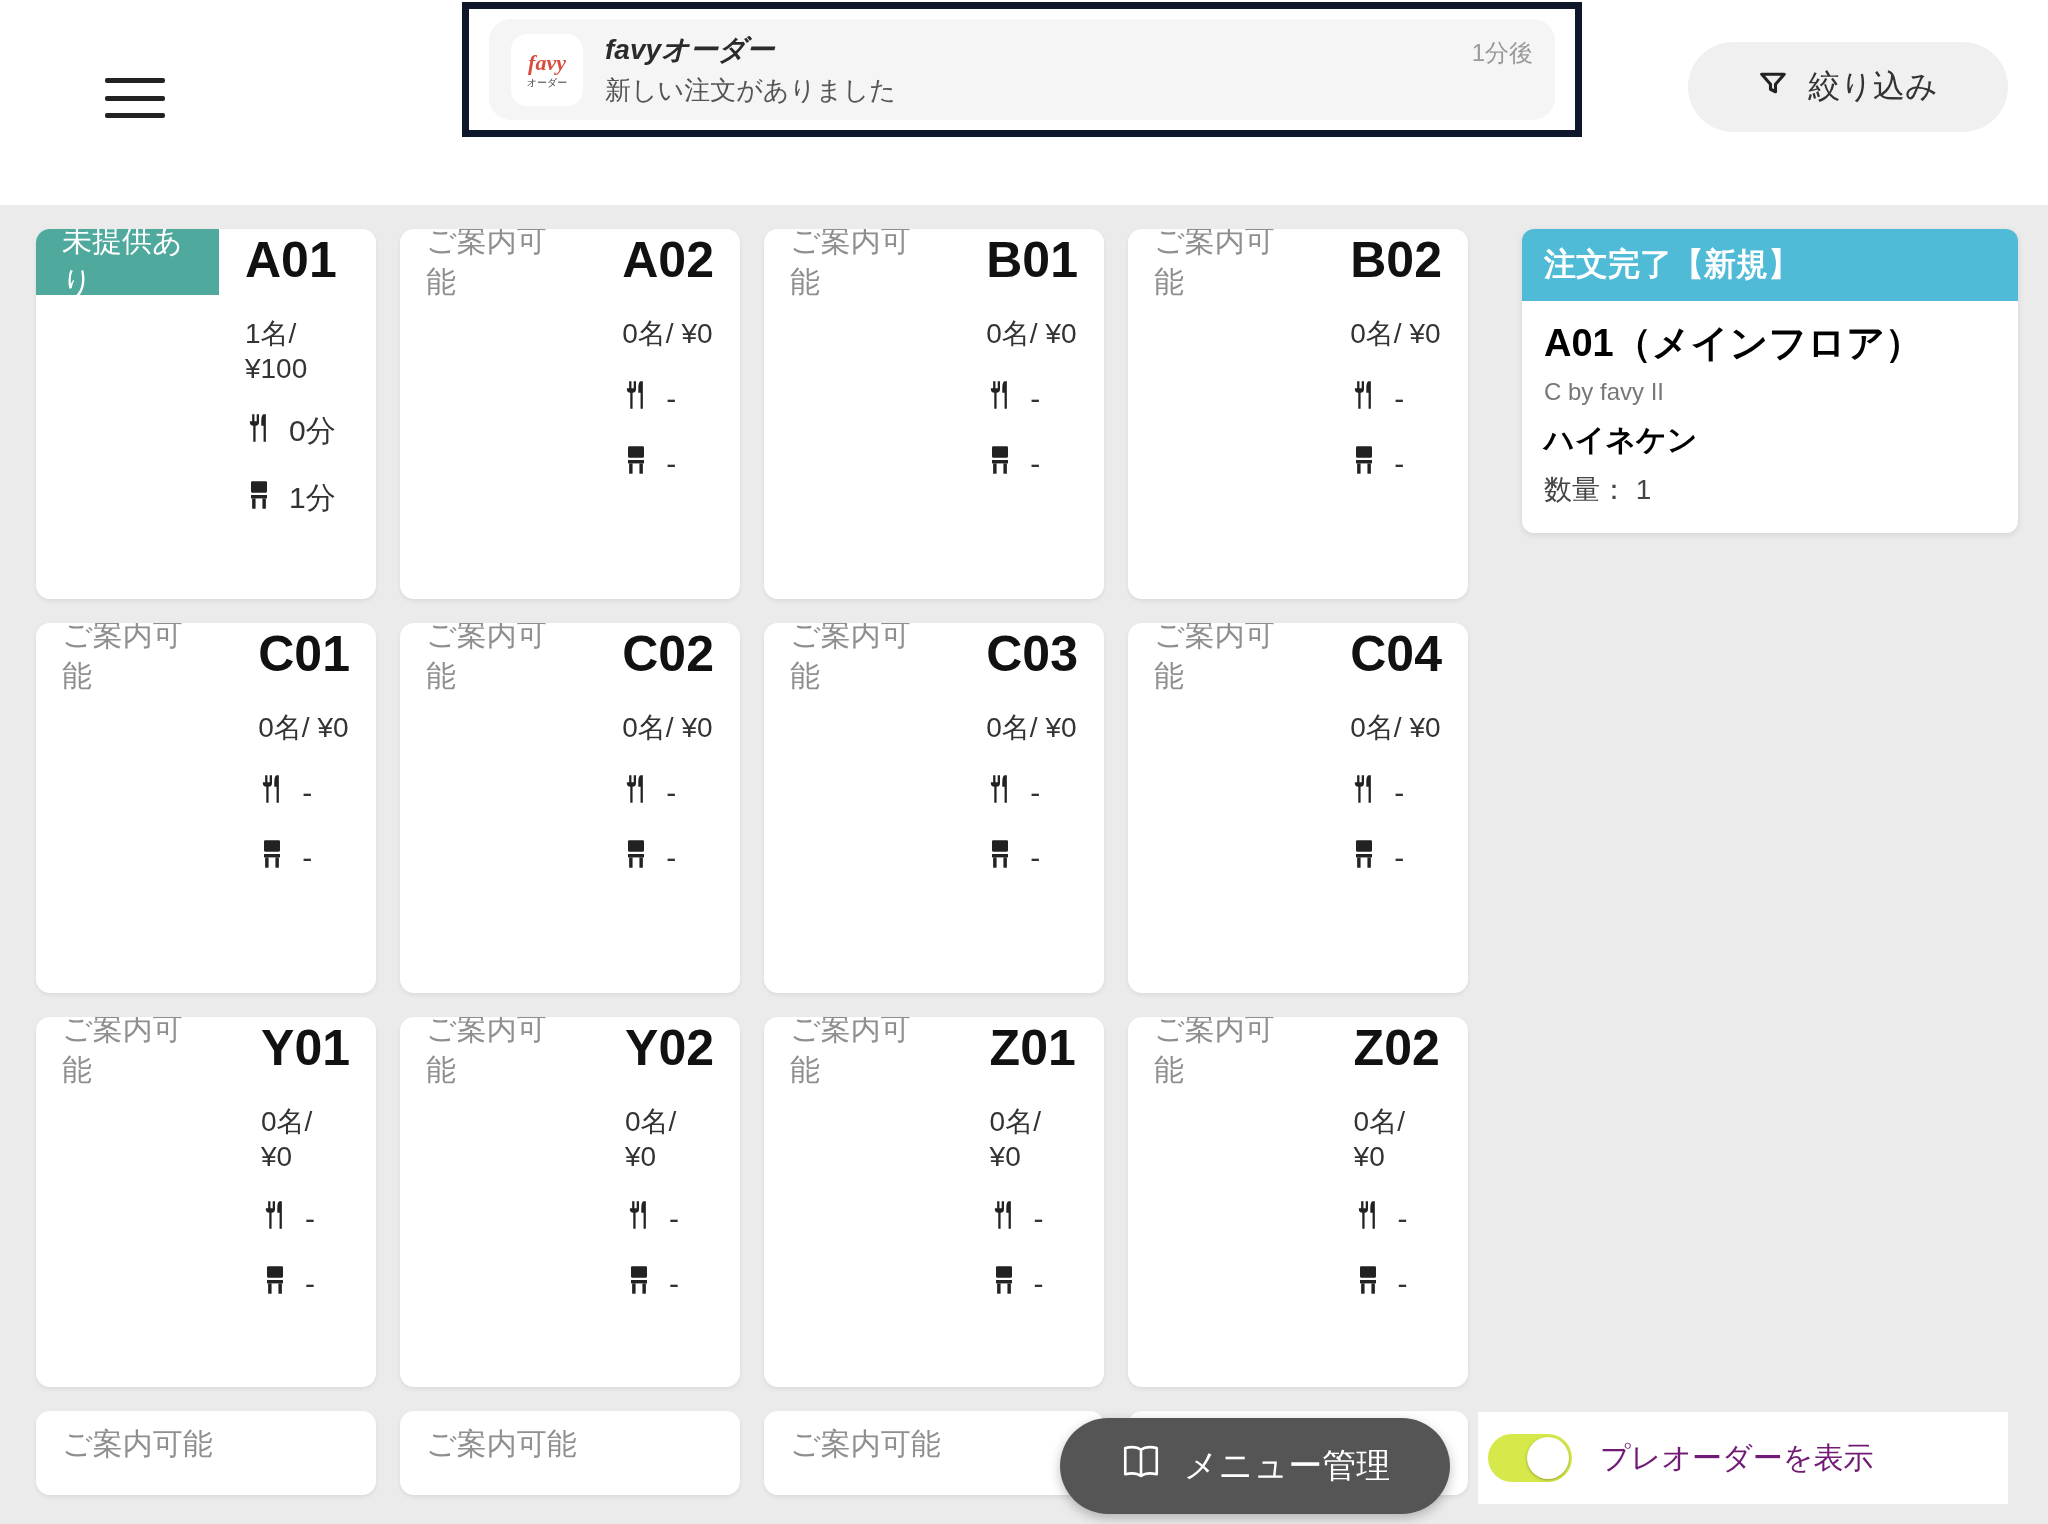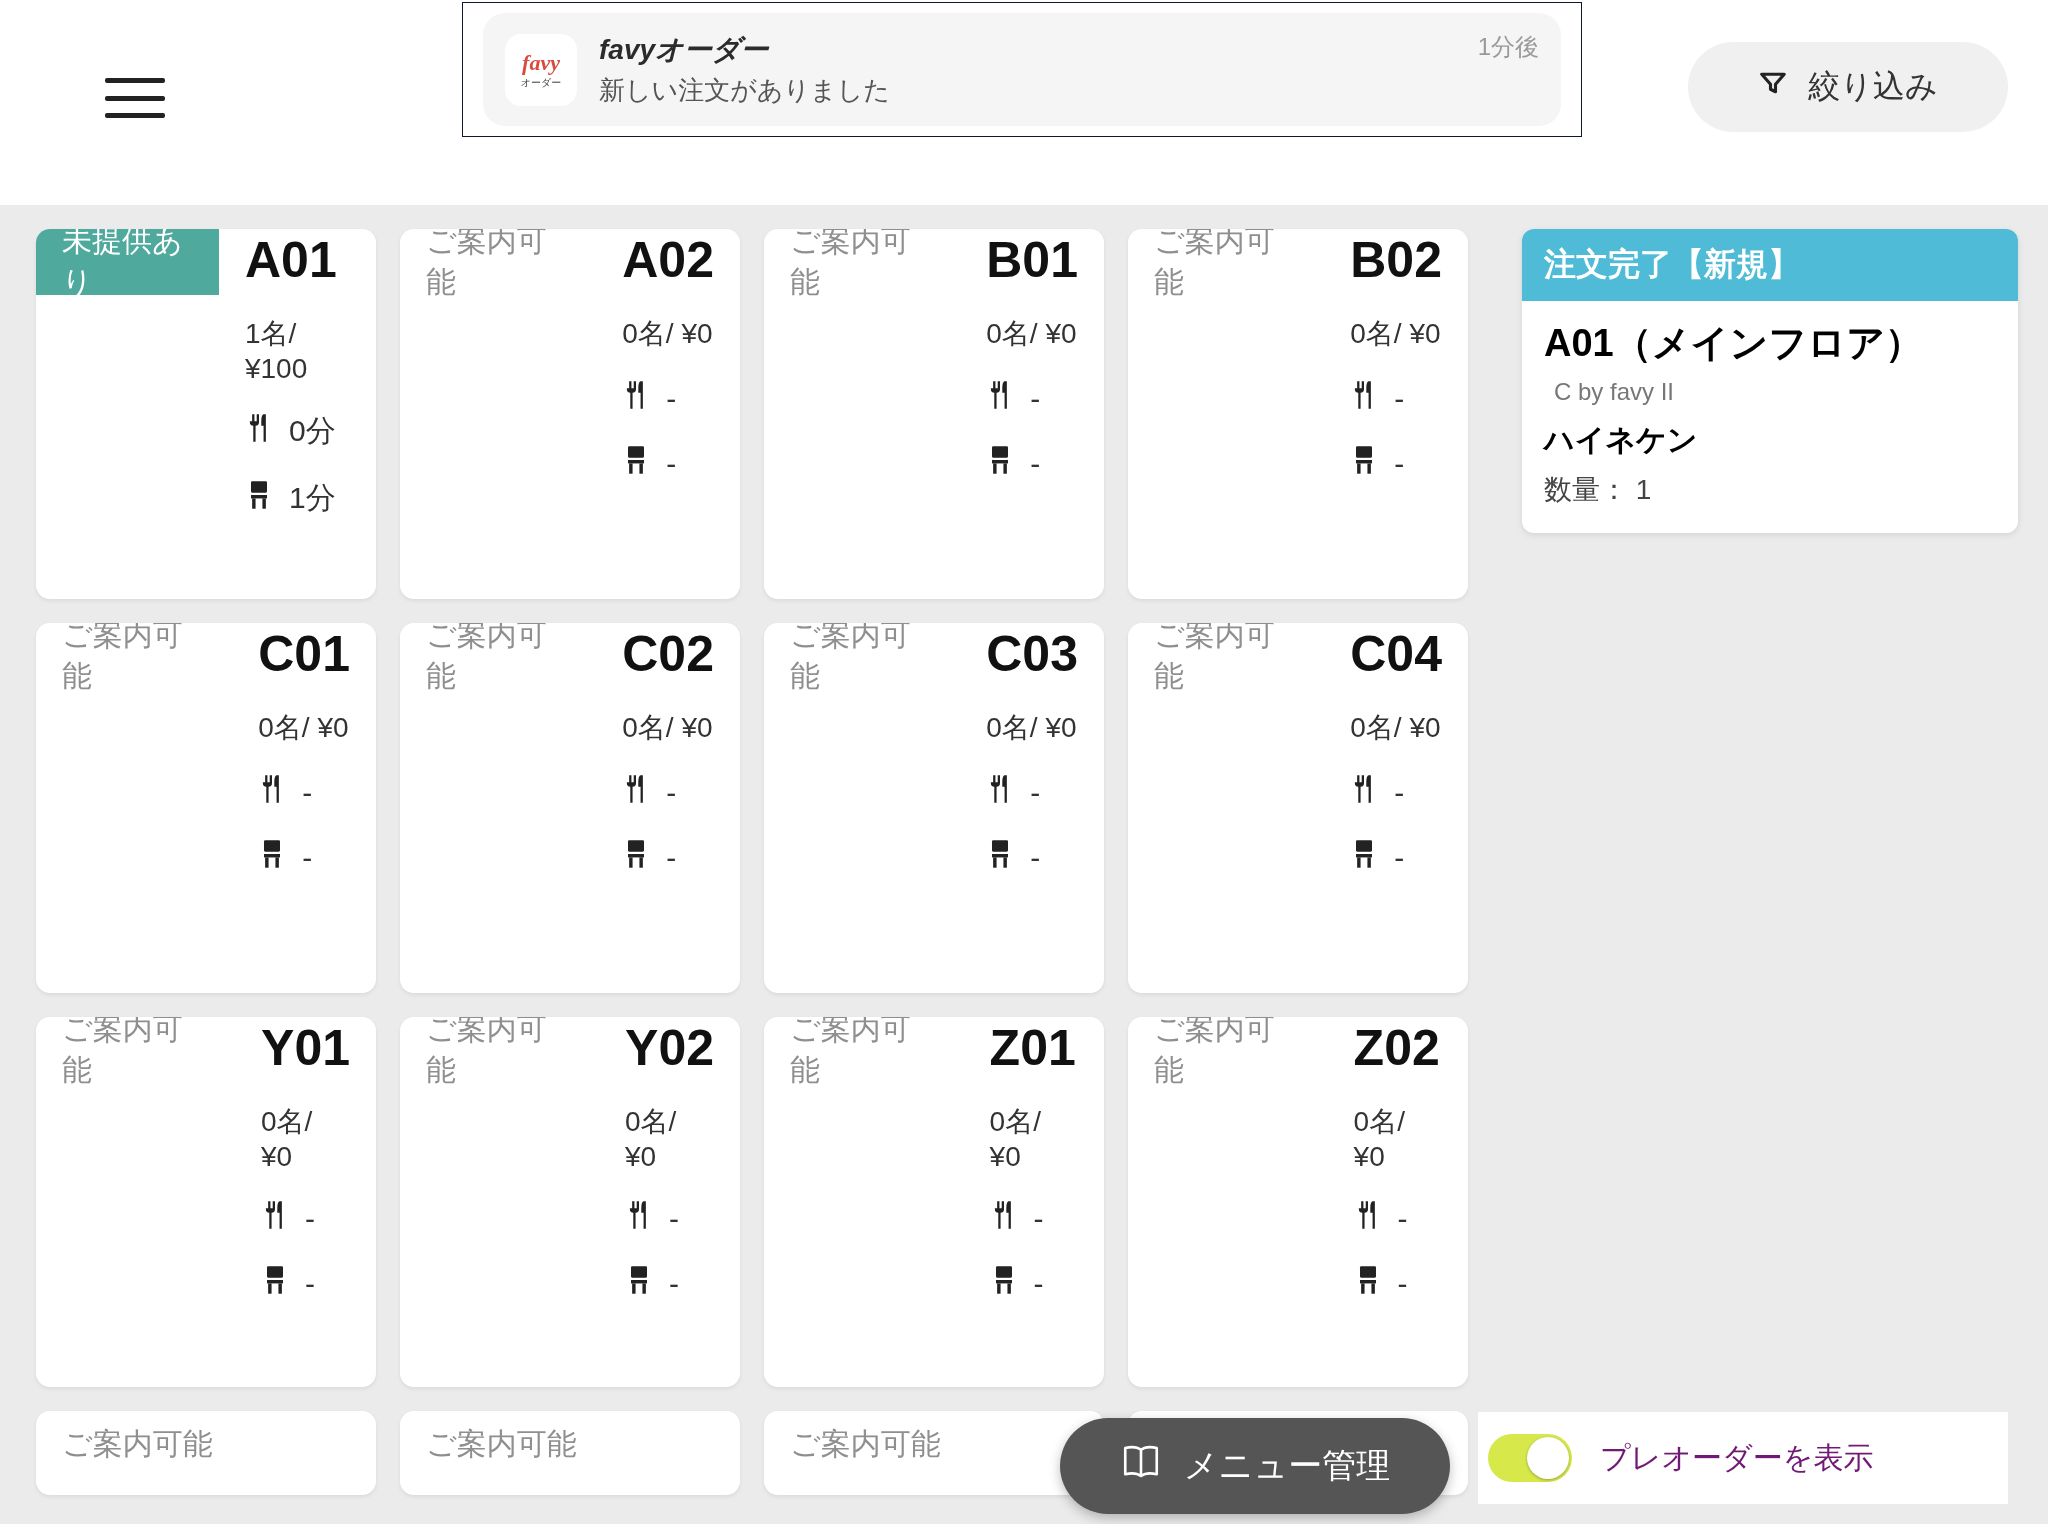--- a/index.html
+++ b/index.html
@@ -21,21 +21,21 @@
   .hamburger {
     position: absolute; left: 105px; top: 78px;
     width: 60px; height: 40px; cursor: pointer;
     display: flex; flex-direction: column; justify-content: space-between;
   }
   .hamburger span { display: block; height: 5px; background: #222; border-radius: 2px; }
 
   .notification {
     position: absolute; left: 462px; top: 2px;
     width: 1120px; height: 135px;
-    border: 1px solid #0f172a;
+    border: 7px solid #0f172a;
     background: #fff;
     padding: 10px 20px;
   }
   .notif-inner {
     width: 100%; height: 100%;
     background: #f5f5f5;
     border-radius: 22px;
     display: flex; align-items: center;
     padding: 14px 22px;
     gap: 22px;
@@ -104,21 +104,21 @@
     background: #fff; border-radius: 12px;
     box-shadow: 0 2px 6px rgba(0,0,0,0.1);
     overflow: hidden;
   }
   .order-head {
     background: #4fbbd6; color: #fff; font-size: 32px; font-weight: 600;
     padding: 14px 22px;
   }
   .order-body { padding: 16px 22px 24px; }
   .order-title { font-size: 38px; font-weight: 800; line-height: 1.4; }
-  .order-sub { font-size: 24px; color: #777; margin-top: 8px; margin-left: 10px; }
+  .order-sub { font-size: 24px; color: #777; margin-top: 8px; }
   .order-item { font-size: 30px; font-weight: 700; margin-top: 14px; }
   .order-qty { font-size: 28px; color: #444; margin-top: 10px; }
 
   
   .menu-mgmt {
     position: absolute; left: 1060px; bottom: 10px;
     width: 390px; height: 96px;
     background: #555; color: #fff; border-radius: 48px;
     display: flex; align-items: center; justify-content: center; gap: 22px;
     font-size: 34px; cursor: pointer;

